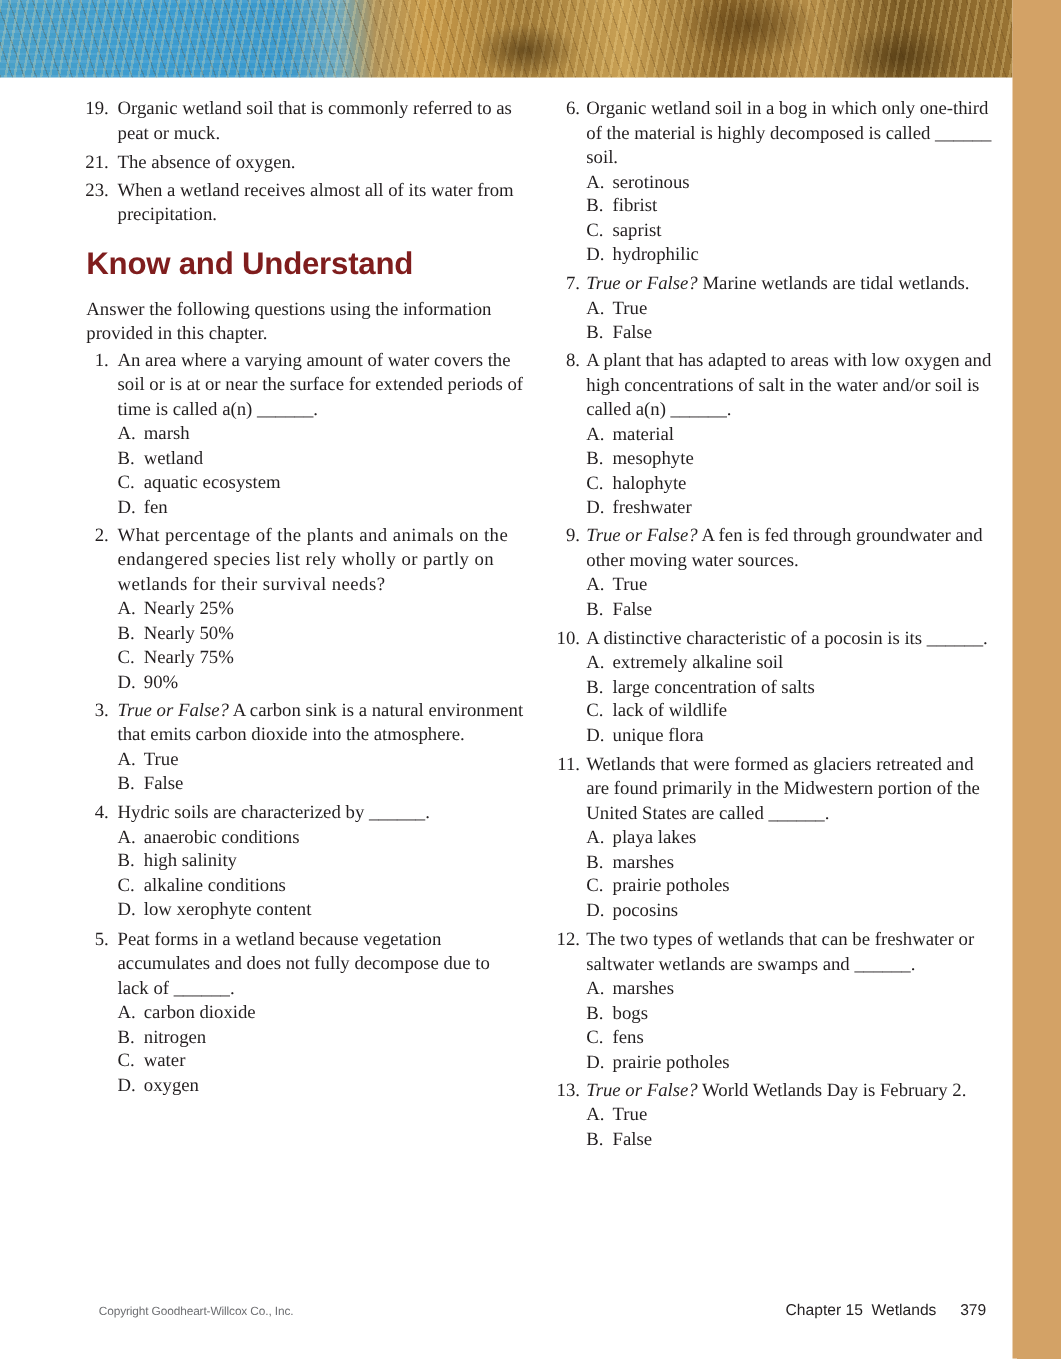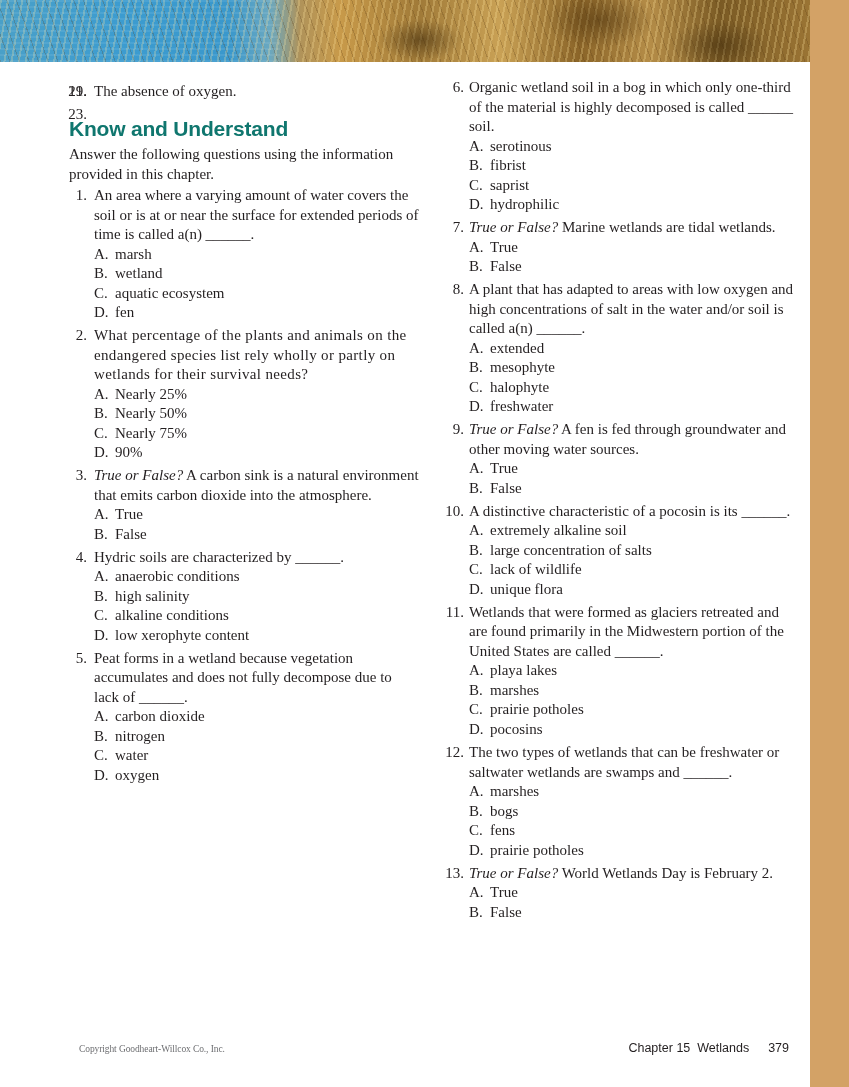--- a/index.html
+++ b/index.html
@@ -46,56 +46,58 @@
   .col-left .num { left: -2px; }
   .col-right .num { left: 0px; }
   .col-left .vocab-item .num { left: -2px; }
   .tf { font-style: italic; }
   .options { margin: 0; padding: 0; list-style: none; }
   .option { position: relative; padding-left: 21px; white-space: nowrap; }
   .opt-letter { position: absolute; left: 0; }
 
   .section-heading {
     font-family: "Liberation Sans", "DejaVu Sans", sans-serif;
-    font-weight: bold; color: #0f766e; font-size: 21px; line-height: 24px;
+    font-weight: bold; color: #7f1d1d; font-size: 25px; line-height: 24px;
     margin: 16px 0 2px 0; letter-spacing: -0.2px;
   }
-  .section-intro { margin: 4px 0 2px 0; }
+  .section-intro { margin: 16px 0 2px 0; }
   .vocab-list { margin-bottom: 0; }
 
   .footer-copyright {
     position: absolute; left: 79px; top: 1044px;
-    font-family: Liberation Serif, serif;
+    font-family: Liberation Sans, sans-serif;
     font-size: 9.5px; color: #6d6e71; letter-spacing: -0.1px;
   }
   .footer-right {
     position: absolute; right: 60px; top: 1041px;
     font-family: "Liberation Sans", "DejaVu Sans", sans-serif;
     font-size: 12.5px; color: #231f20;
     display: flex; gap: 19px; margin-left: 32px;
   }
   .spaced { letter-spacing: 0.35px; }
 </style>
 </head>
 <body>
 
 <div class="header-image"></div>
 <div class="side-tab"></div>
 
 <div class="column col-left">
   <div class="vocab-list">
     <div class="vocab-item">
       <span class="num">19.</span>
+      <span>Organic wetland soil that is commonly referred to as peat or muck.</span>
     </div>
     <div class="vocab-item">
       <span class="num">21.</span>
       <span>The absence of oxygen.</span>
     </div>
     <div class="vocab-item">
       <span class="num">23.</span>
+      <span>When a wetland receives almost all of its water from precipitation.</span>
     </div>
   </div>
 
   <div class="section-heading">Know and Understand</div>
   <div class="section-intro">Answer the following questions using the information provided in this chapter.</div>
 
   <div class="question">
     <span class="num">1.</span>
     <span>An area where a varying amount of water covers the soil or is at or near the surface for extended periods of time is called a(n) ______.</span>
     <ul class="options">
@@ -168,21 +170,21 @@
     <ul class="options">
       <li class="option"><span class="opt-letter">A.</span><span>True</span></li>
       <li class="option"><span class="opt-letter">B.</span><span>False</span></li>
     </ul>
   </div>
 
   <div class="question">
     <span class="num">8.</span>
     <span>A plant that has adapted to areas with low oxygen and high concentrations of salt in the water and/or soil is called a(n) ______.</span>
     <ul class="options">
-      <li class="option"><span class="opt-letter">A.</span><span>extended</span></li>
+      <li class="option"><span class="opt-letter">A.</span><span>material</span></li>
       <li class="option"><span class="opt-letter">B.</span><span>mesophyte</span></li>
       <li class="option"><span class="opt-letter">C.</span><span>halophyte</span></li>
       <li class="option"><span class="opt-letter">D.</span><span>freshwater</span></li>
     </ul>
   </div>
 
   <div class="question">
     <span class="num">9.</span>
     <span class="tf">True or False?</span><span> A fen is fed through groundwater and other moving water sources.</span>
     <ul class="options">

